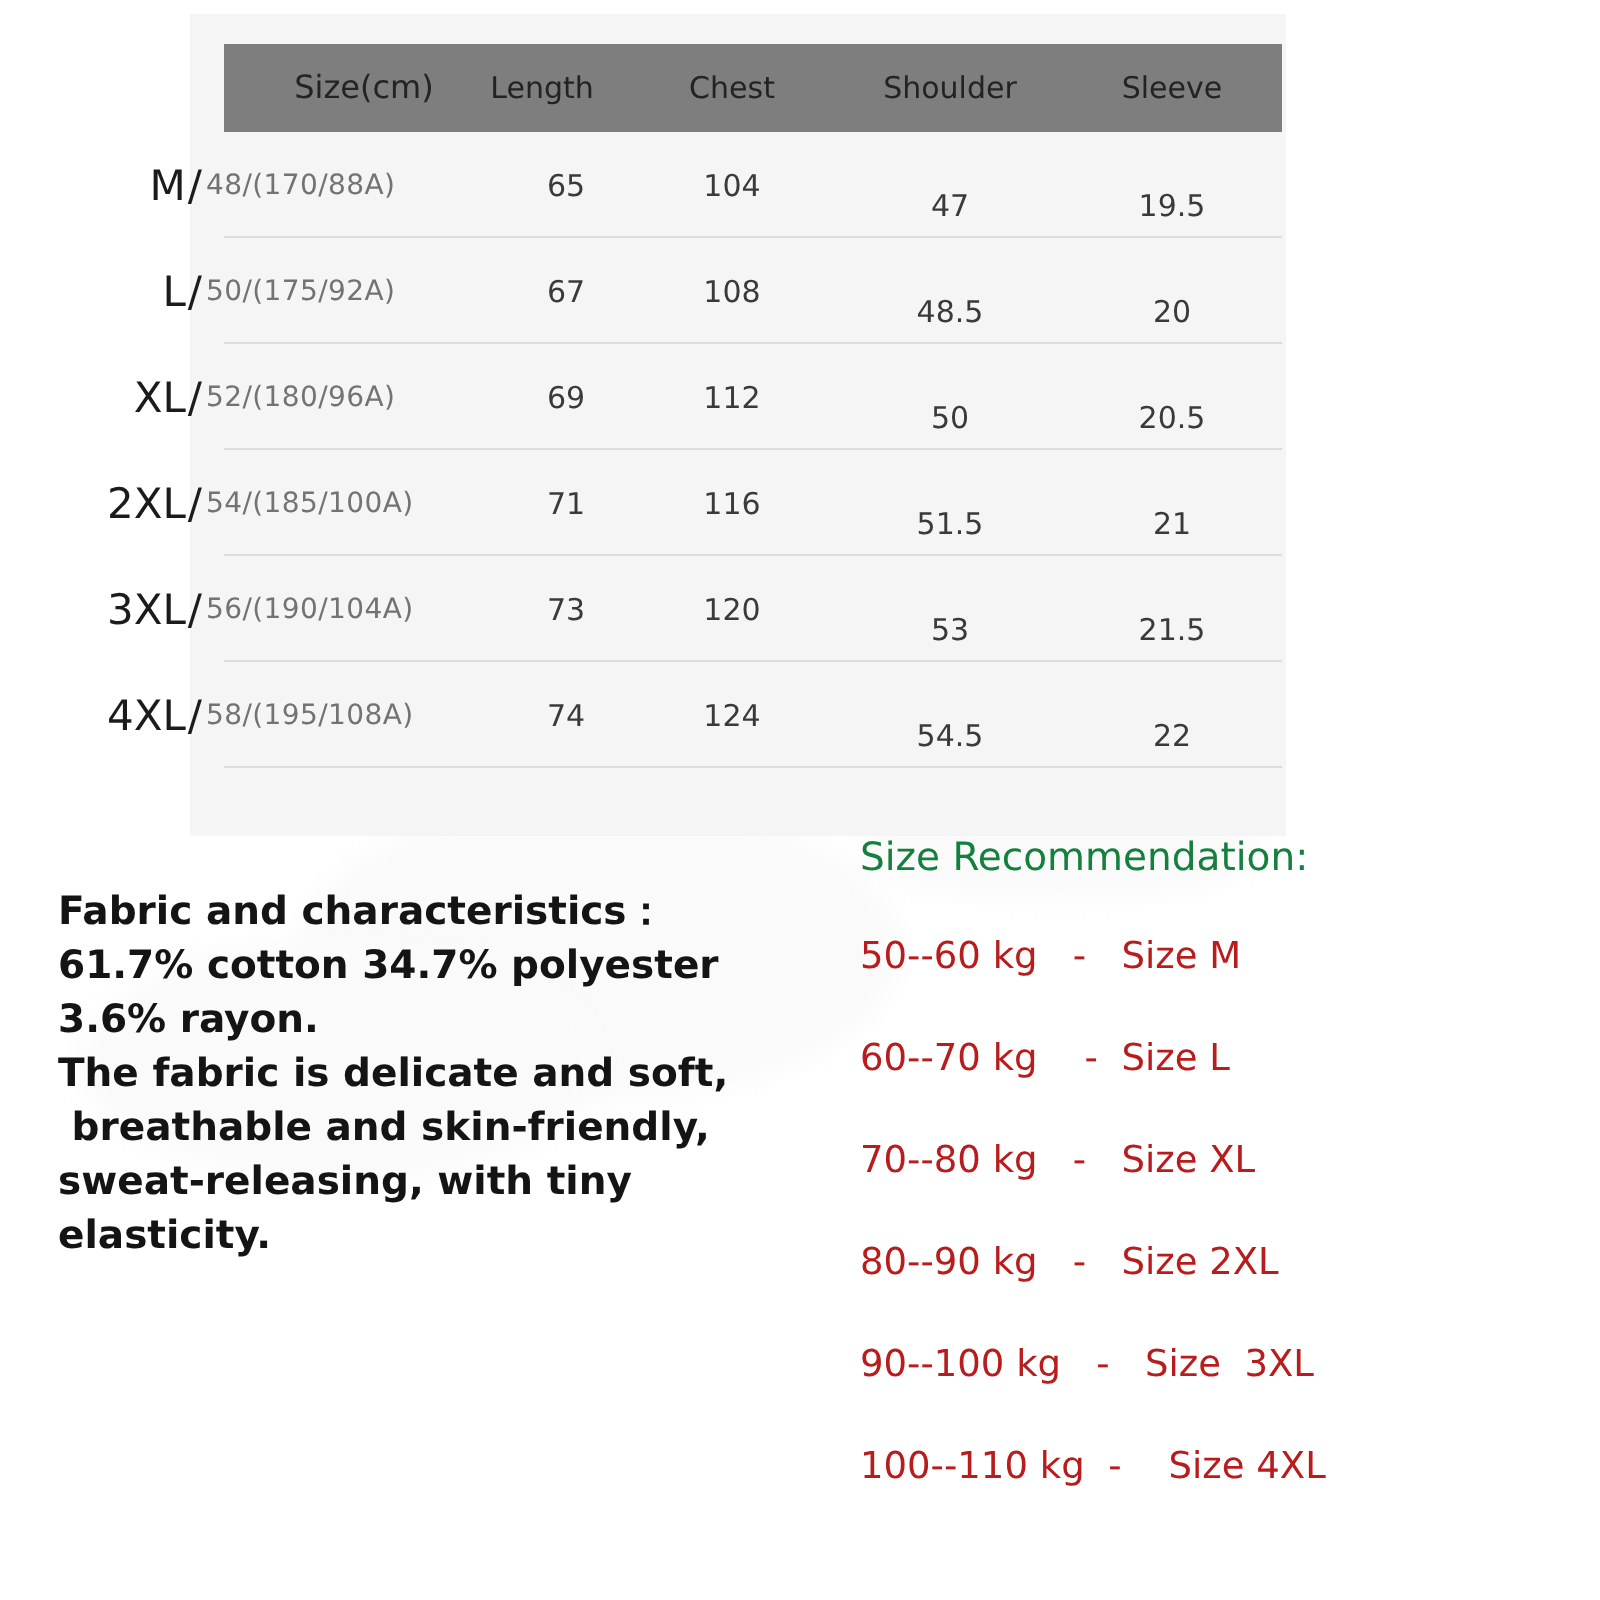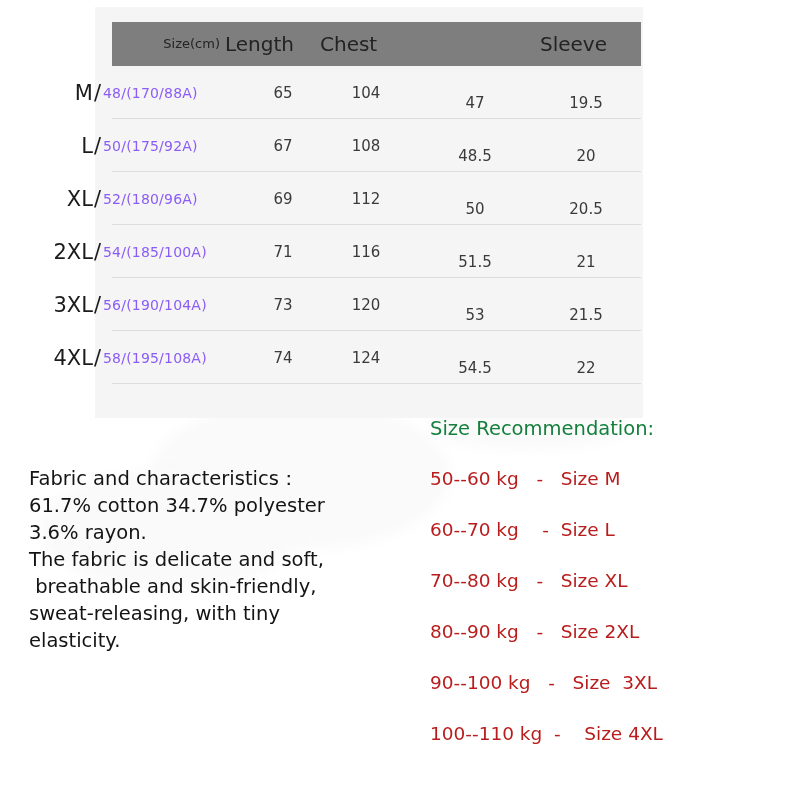--- a/index.html
+++ b/index.html
@@ -60,30 +60,31 @@
     top: 22px;
     width: 800px;
     height: 44px;
   }
   .th {
     position: absolute;
     top: 0;
     height: 44px;
     line-height: 44px;
     color: #232323;
-    font-size: 20px;
+    font-size: 15px;
+    text-align: center;
     white-space: nowrap;
   }
   .th.size-col {
-    left: 100px;
+    left: 116px;
     width: 120px;
-    text-align: right;
+    text-align: center;
     padding-left: 12px;
     box-sizing: border-box;
-    font-size: 13px;
+    font-size: 16px;
   }
   .th.c-length   { left: 225px; width: 92px; }
   .th.c-chest    { left: 320px; width: 92px; }
   .th.c-shoulder { left: 420px; width: 110px; }
   .th.c-sleeve   { left: 540px; width: 92px; }
 
   .trow {
     position: absolute;
     left: 0;
     width: 800px;
@@ -120,21 +121,21 @@
     padding-left: 1px;
   }
   .cell-code {
     position: absolute;
     left: 103px;
     top: 0;
     height: 53px;
     display: flex;
     align-items: center;
     font-size: 14px;
-    color: #8b5cf6;
+    color: #737373;
     white-space: nowrap;
     letter-spacing: 0.2px;
   }
 
   .cell-num {
     position: absolute;
     top: 0;
     height: 53px;
     display: flex;
     align-items: center;
@@ -145,26 +146,27 @@
   }
   .n-length   { left: 237px; width: 92px; }
   .n-chest    { left: 320px; width: 92px; }
   .n-shoulder { left: 420px; width: 110px; padding-top: 10px; }
   .n-sleeve   { left: 540px; width: 92px; padding-top: 10px; }
 
   
   #fabric-block {
     position: absolute;
     left: 29px;
-    top: 465px;
+    top: 442px;
     width: 380px;
     z-index: 4;
     font-size: 19.5px;
     line-height: 27px;
     color: #141414;
+    font-weight: bold;
   }
   #fabric-block div { white-space: pre; }
 
   
   #recommendation-block {
     position: absolute;
     left: 430px;
     top: 416px;
     width: 350px;
     z-index: 4;
@@ -192,20 +194,21 @@
 <div class="watermark wm-c"></div>
 
 <div id="size-table-panel"></div>
 <div id="table-header-band"></div>
 
 <div id="size-table">
   <div class="thead-row">
     <div class="th size-col">Size(cm)</div>
     <div class="th c-length">Length</div>
     <div class="th c-chest">Chest</div>
+    <div class="th c-shoulder">Shoulder</div>
     <div class="th c-sleeve">Sleeve</div>
   </div>
   <div id="table-body">
       <div class="trow" style="top: 66px;">
         <div class="cell-size">
           <span class="sz">M</span>
           <span class="slash">/</span>
         </div>
         <div class="cell-code">48/(170/88A)</div>
         <div class="cell-num n-length">65</div>

